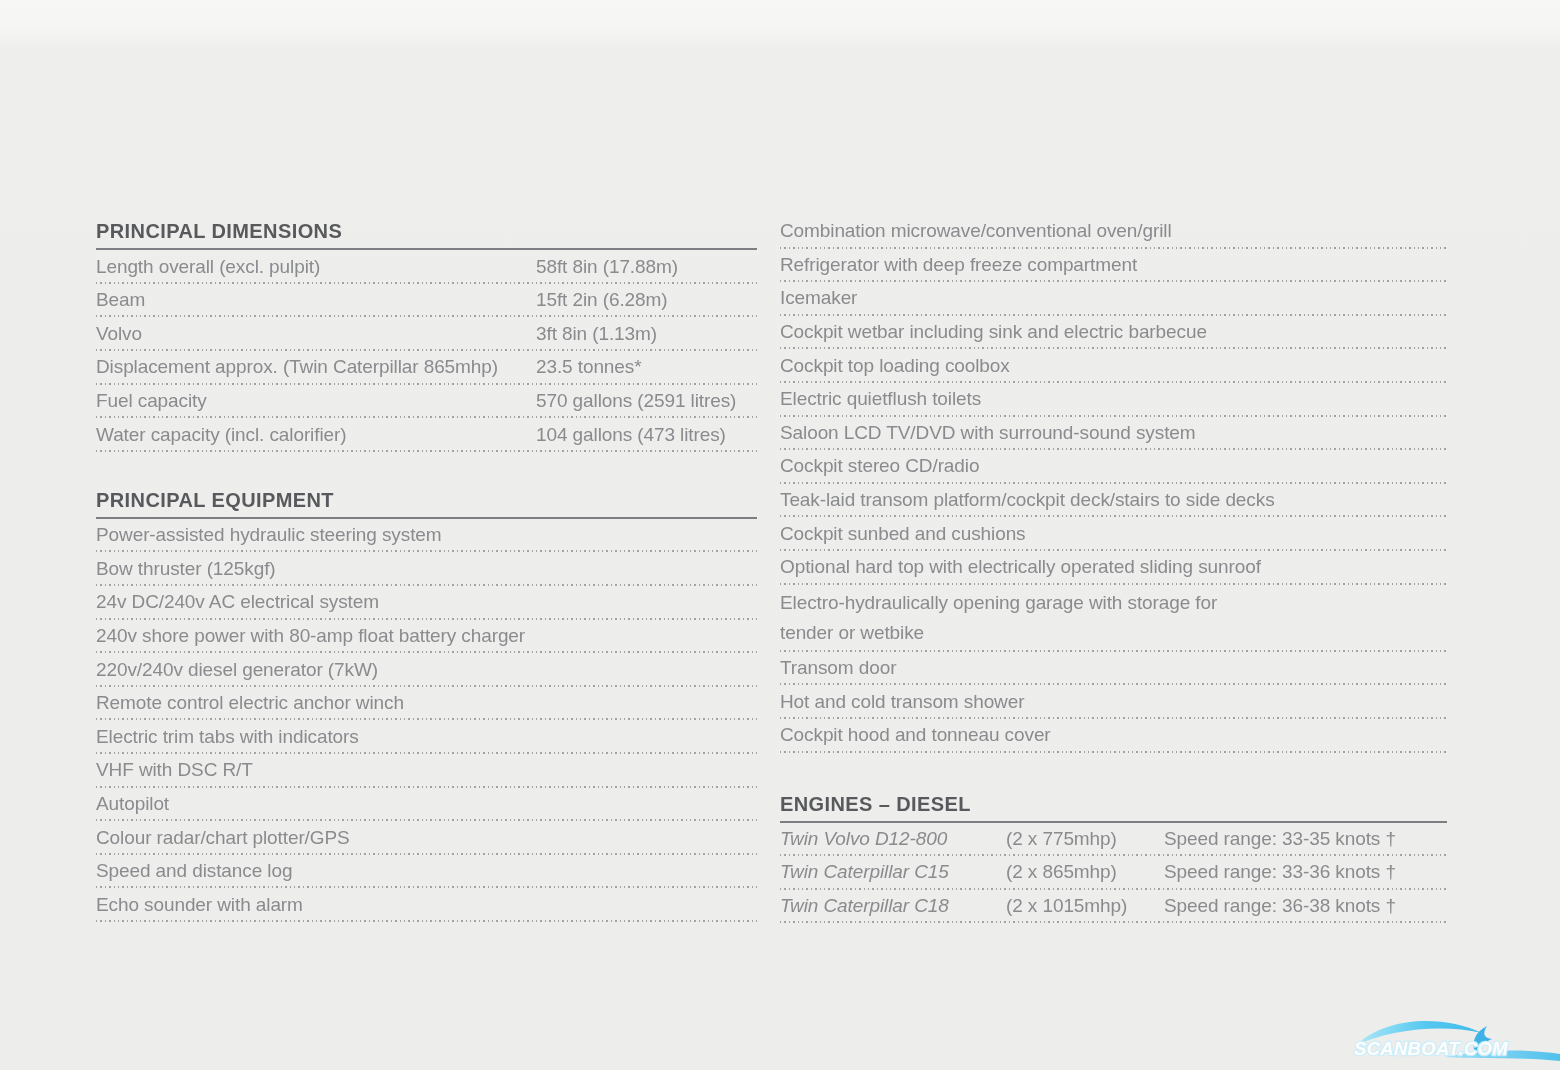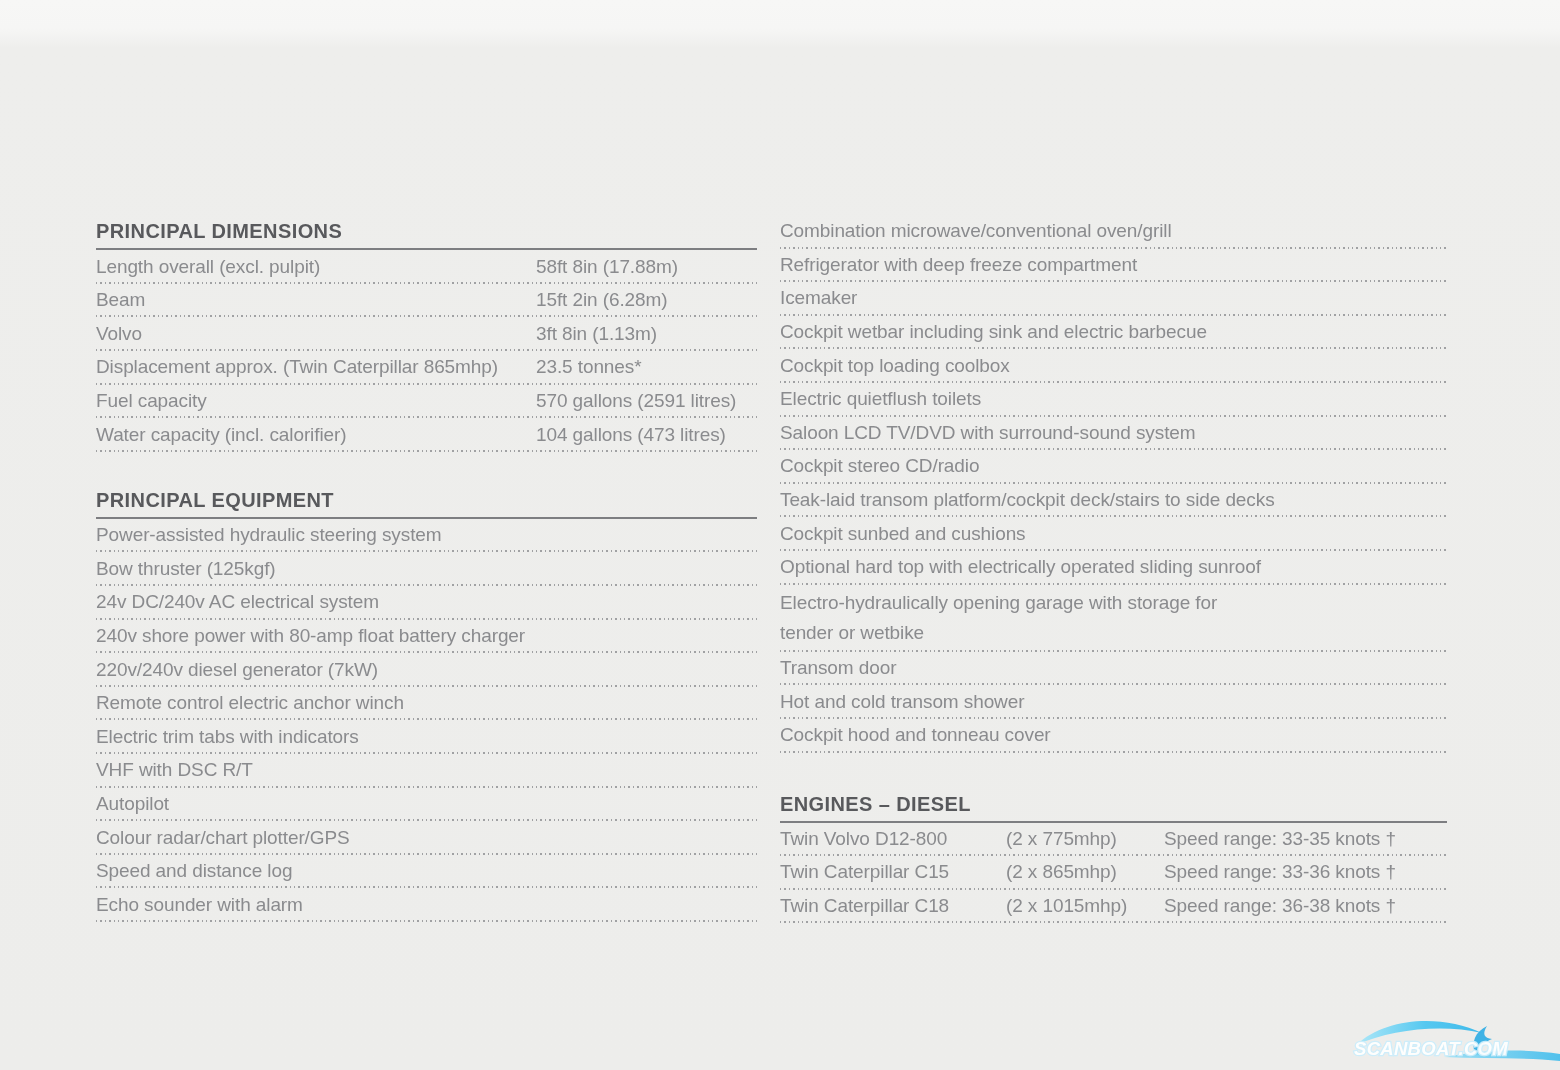--- a/index.html
+++ b/index.html
@@ -25,21 +25,21 @@
     padding:1px 0 2px;
   }
   .row::after {
     content:""; position:absolute; left:0; right:0; bottom:0; height:2px;
     background-image:repeating-linear-gradient(90deg,#a0a1a3 0 1.4px, transparent 1.4px 4.4px);
   }
   .row-double { min-height:67.2px; }
   .item-text { white-space:pre-line; }
   .spec-label { flex:0 0 440px; }
   .spec-value { flex:1 1 auto; }
-  .engine-model { flex:0 0 226px; }
+  .engine-model { flex:0 0 226px;font-style:italic; }
   .engine-power { flex:0 0 158px; }
   .engine-speed { flex:1 1 auto; }
   .se-block { margin-top:33px; }
   .engines-block { margin-top:36px; }
 
   .watermark { position:absolute; right:0; bottom:4px; width:332px; height:64px; }
 </style>
 </head>
 <body>
 

